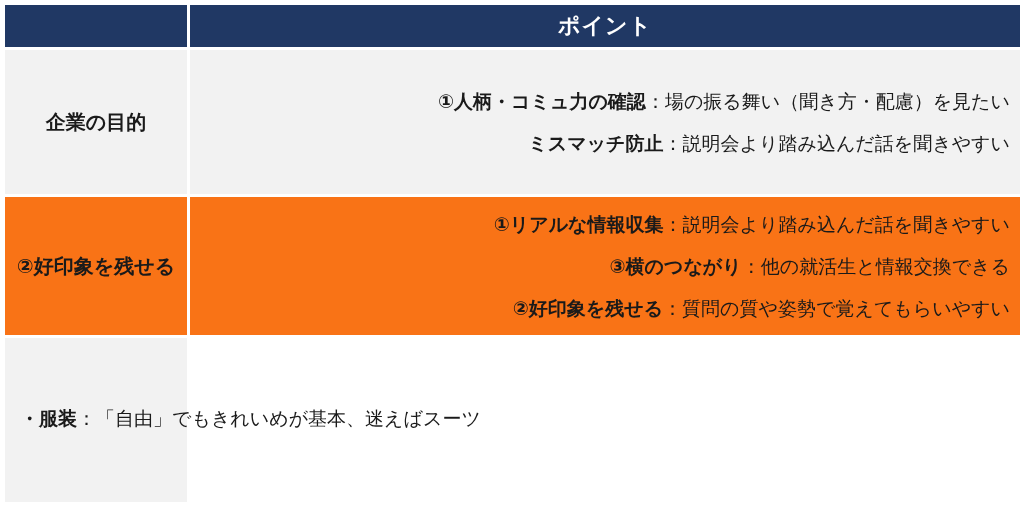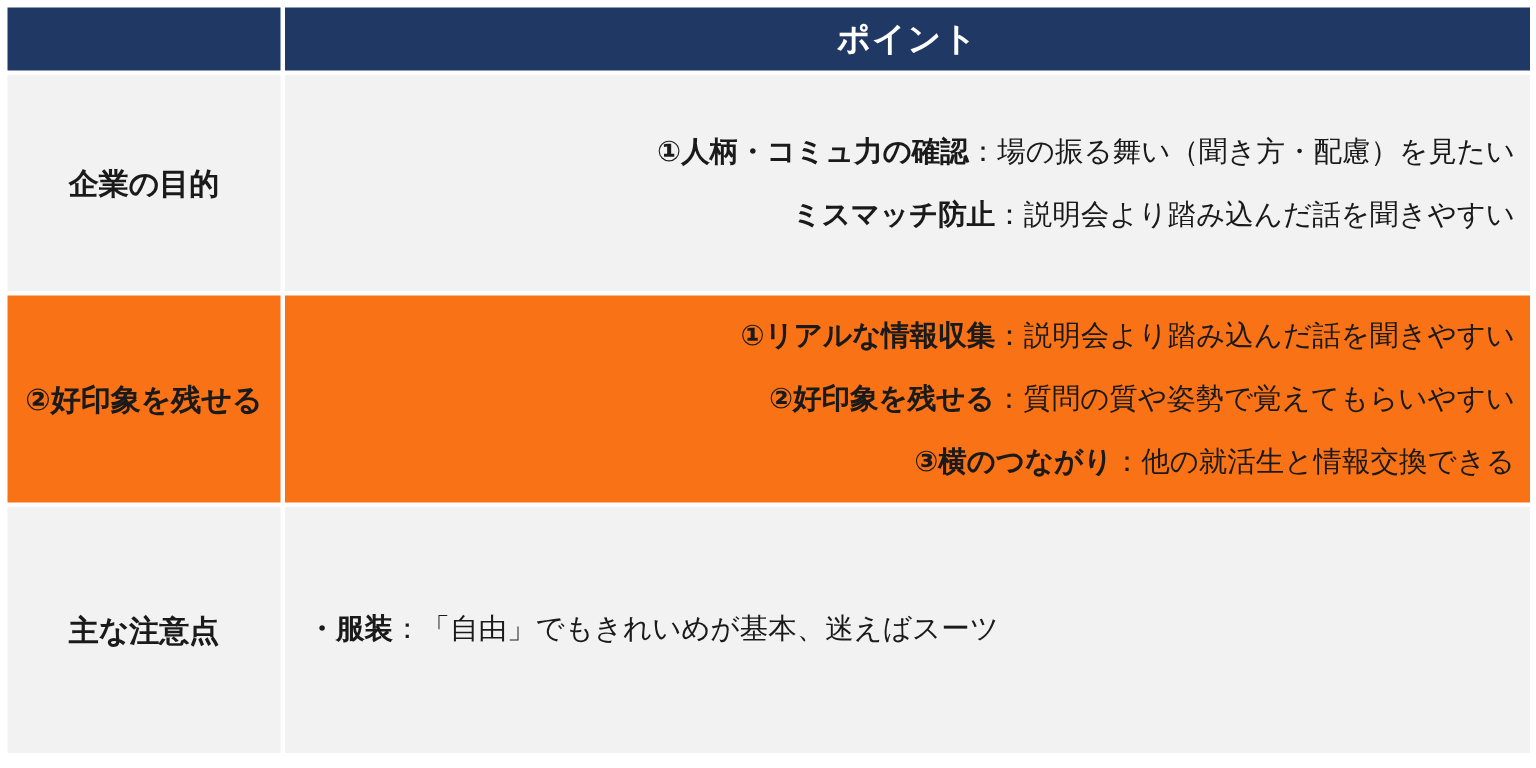--- a/index.html
+++ b/index.html
@@ -91,32 +91,29 @@
 
   <div class="row">
     <div class="cell label-cell bg-white">
       <span class="row-label">②好印象を残せる</span>
     </div>
     <div class="cell content-cell bg-white gap-16">
       <div class="line">
         <span class="term">①リアルな情報収集</span><span class="desc">：説明会より踏み込んだ話を聞きやすい</span>
       </div>
       <div class="line">
-        <span class="term">②好印象を残せる</span><span class="desc">：質問の質や姿勢で覚えてもらいやすい</span>
+        <span class="term">③横のつながり</span><span class="desc">：他の就活生と情報交換できる</span>
       </div>
       <div class="line">
-        <span class="term">③横のつながり</span><span class="desc">：他の就活生と情報交換できる</span>
+        <span class="term">②好印象を残せる</span><span class="desc">：質問の質や姿勢で覚えてもらいやすい</span>
       </div>
     </div>
   </div>
 
   <div class="row">
-    <div class="cell label-cell bg-gray">
-      <span class="row-label">主な注意点</span>
-    </div>
     <div class="cell content-cell bg-gray gap-12">
       <div class="line">
         <span class="term">・服装</span><span class="desc">：「自由」でもきれいめが基本、迷えばスーツ</span>
       </div>
     </div>
   </div>
 
 </div>
 
 </body></html>

